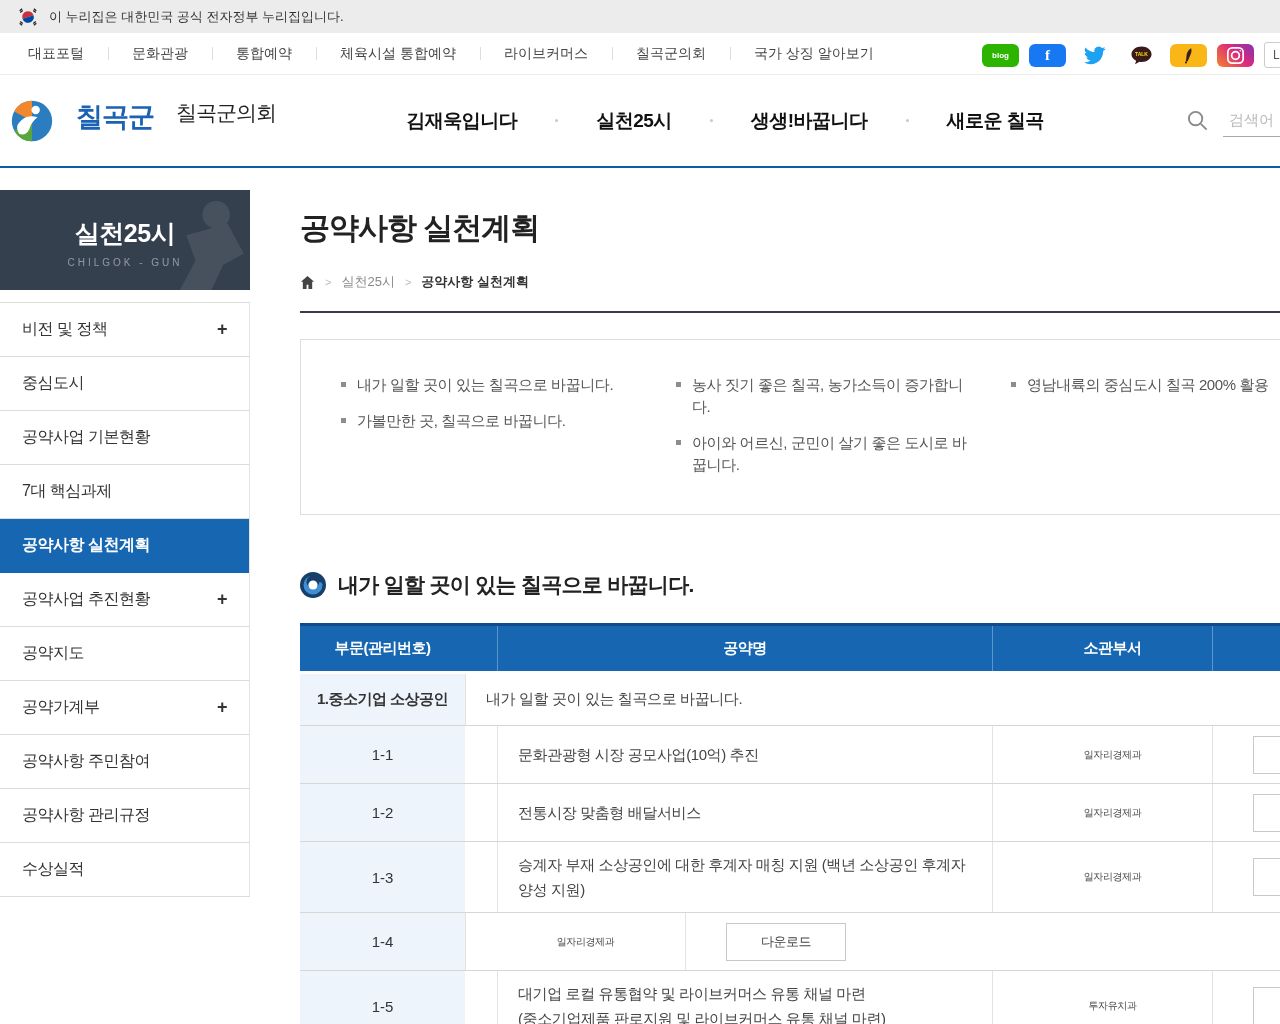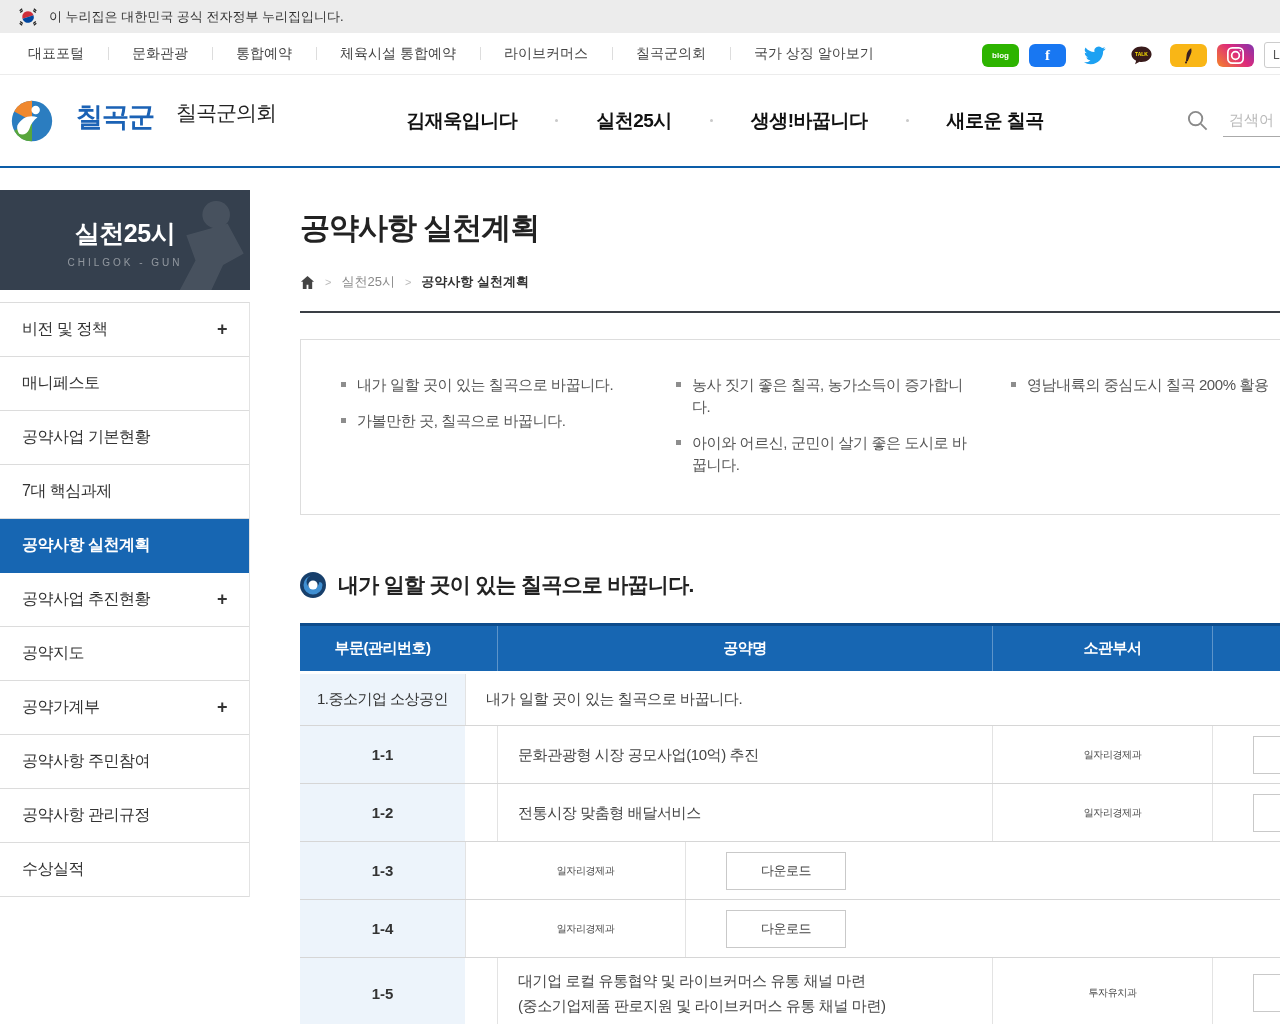--- a/index.html
+++ b/index.html
@@ -68,22 +68,22 @@
   .thead { display:flex; background:#1766b2; height:45px; margin-bottom:3px; }
   .thead > div { display:flex; align-items:center; justify-content:center; color:#fff; font-size:15px; font-weight:bold; letter-spacing:-0.5px; }
   .thead > div + div { border-left:1px solid rgba(255,255,255,0.3); }
   .c1 { width:165px; flex-shrink:0; }
   .c2 { width:495px; flex-shrink:0;margin-left:32px; }
   .c3 { width:220px; flex-shrink:0;padding-left:20px; }
   .c4 { width:220px; flex-shrink:0; }
   .row { display:flex; border-bottom:1px solid #d6d6d6; min-height:58px; align-items:stretch; }
   .row > div { display:flex; align-items:center; }
   .row > div + div { border-left:1px solid #e3e3e3; }
-  .cell-cat { background:#edf4fb; justify-content:center; font-weight:normal; font-size:15px; color:#333; letter-spacing:-0.5px; text-align:center; }
-  .cell-no { background:#edf4fb; justify-content:center; font-size:15px; font-weight:700; color:#333; }
+  .cell-cat { background:#edf4fb; justify-content:center; font-weight:bold; font-size:15px; color:#333; letter-spacing:-0.5px; text-align:center; }
+  .cell-no { background:#edf4fb; justify-content:center; font-size:15px; font-weight:400; color:#333; }
   .cell-title { padding:10px 20px; font-size:15px; color:#444; line-height:25px; letter-spacing:-0.4px; white-space:pre-line; }
   .cat-title { flex:1; padding:0 20px; font-size:15px; color:#444; letter-spacing:-0.4px; }
   .cell-dept { justify-content:center; font-size:10px; color:#444; letter-spacing:-0.4px; }
   .cell-dl { position:relative; }
   .dl-btn { position:absolute; left:40px; top:50%; transform:translateY(-50%); width:120px; height:38px; border:1px solid #c9c9c9; background:#fff; font-size:13px; color:#444; display:flex; align-items:center; justify-content:center; cursor:pointer; letter-spacing:-0.5px; }
   .row.cat { min-height:52px; }
 </style>
 </head>
 <body>
 
@@ -184,21 +184,21 @@
         </svg>
       <div class="side-title">실천25시</div>
       <div class="side-sub">CHILGOK - GUN</div>
     </div>
     <ul class="side-menu">
       <li class="side-item">
           <span>비전 및 정책</span>
           <span class="toggle">+</span>
         </li>
       <li class="side-item">
-          <span>매니페스토</span>
+          <span>중심도시</span>
           <span class="toggle"></span>
         </li>
       <li class="side-item">
           <span>공약사업 기본현황</span>
           <span class="toggle"></span>
         </li>
       <li class="side-item">
           <span>7대 핵심과제</span>
           <span class="toggle"></span>
         </li>
@@ -312,20 +312,21 @@
         <div class="c1 cell-no">1-2</div>
         <div class="c2 cell-title">전통시장 맞춤형 배달서비스</div>
         <div class="c3 cell-dept">일자리경제과</div>
         <div class="c4 cell-dl">
             <button class="dl-btn">다운로드</button>
           </div>
       </div>
 
       <div class="row">
         <div class="c1 cell-no">1-3</div>
+        <div class="c2 cell-title">승계자 부재 소상공인에 대한 후계자 매칭 지원 (백년 소상공인 후계자 양성 지원)</div>
         <div class="c3 cell-dept">일자리경제과</div>
         <div class="c4 cell-dl">
             <button class="dl-btn">다운로드</button>
           </div>
       </div>
 
       <div class="row">
         <div class="c1 cell-no">1-4</div>
         <div class="c3 cell-dept">일자리경제과</div>
         <div class="c4 cell-dl">

